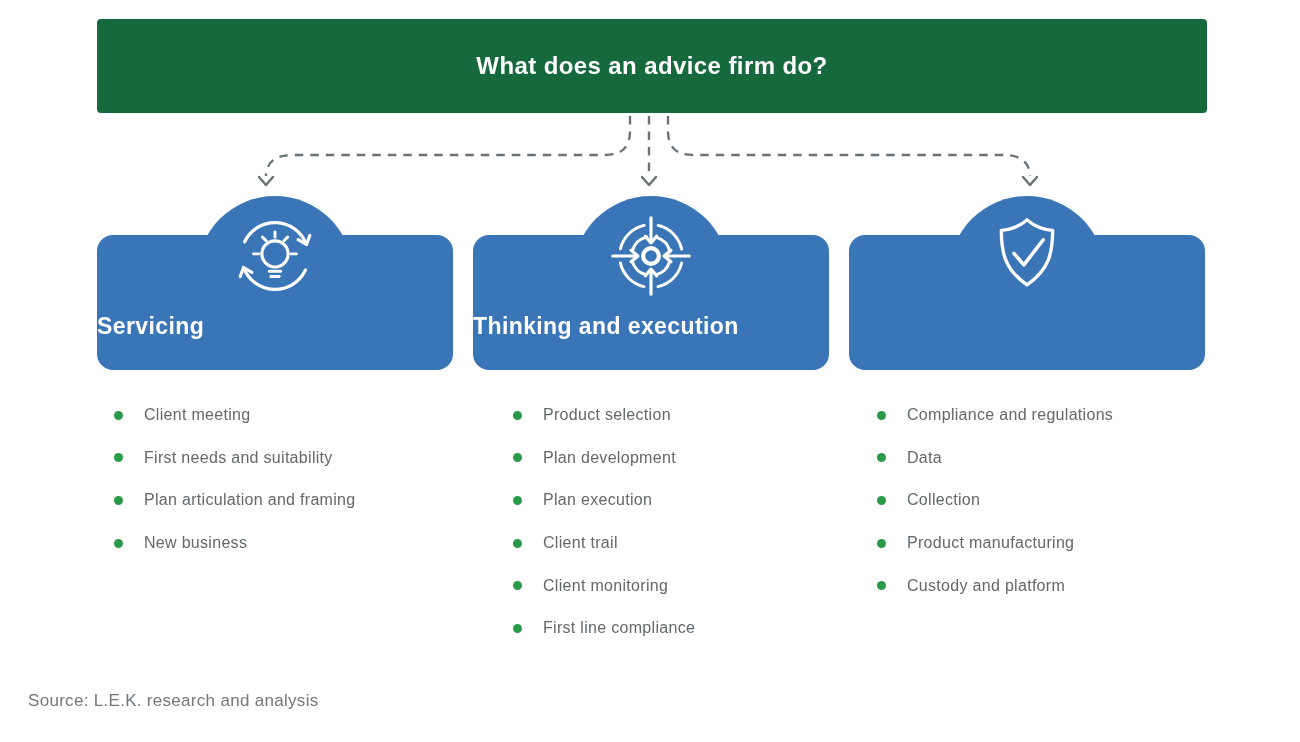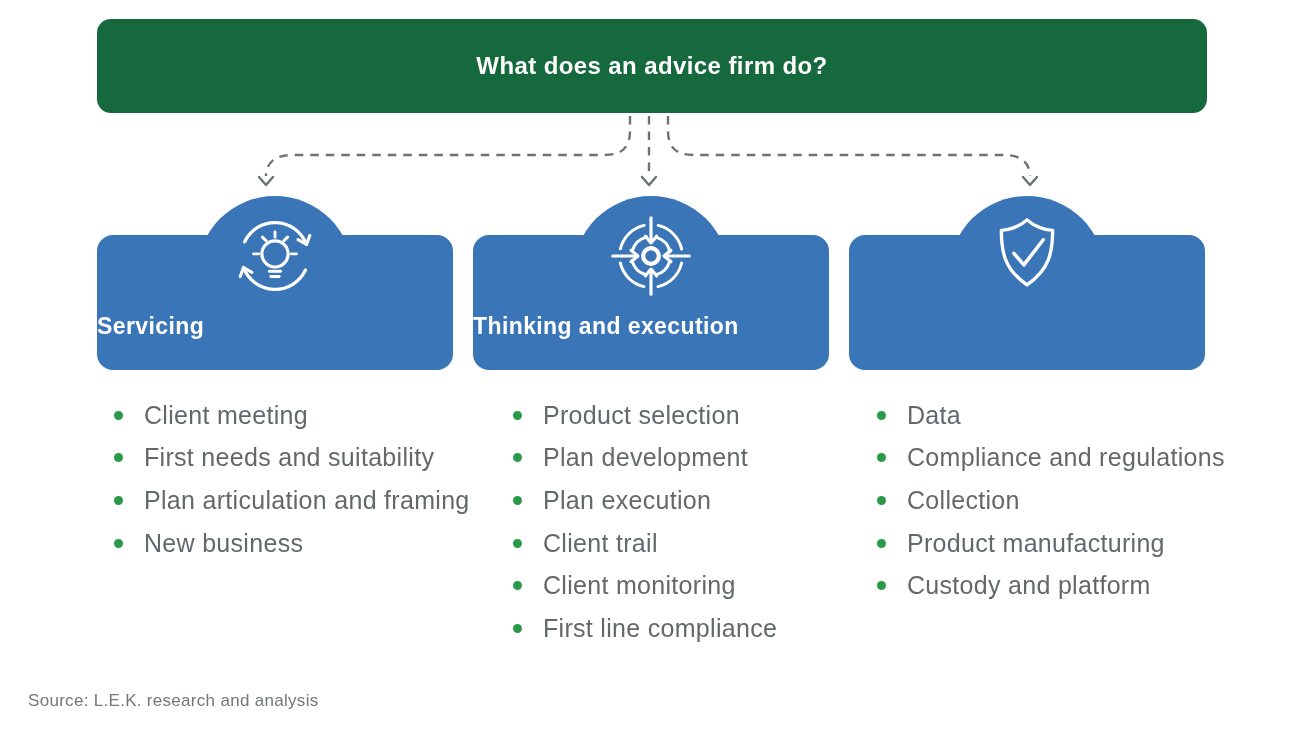--- a/index.html
+++ b/index.html
@@ -3,21 +3,21 @@
 <meta charset="utf-8">
 <style>
   html,body{margin:0;padding:0;background:#fff;}
   .canvas{
     position:relative;width:1300px;height:742px;background:#fff;overflow:hidden;
     font-family:"Liberation Sans",sans-serif;
   }
   
   .header{
     position:absolute;left:97px;top:19px;width:1110px;height:94px;
-    background:var(--header-green,#15693c);border-radius:14px;
+    background:var(--header-green,#15693c);border-radius:4px;
     display:flex;align-items:center;justify-content:center;
   }
   .header-title{
     color:var(--text-on-fill,#ffffff);font-size:24px;font-weight:bold;letter-spacing:.4px;
   }
   
   .connectors{position:absolute;left:0;top:0;width:1300px;height:742px;pointer-events:none;}
   .dash{fill:none;stroke:var(--connector-gray,#6b7174);stroke-width:2.4;stroke-dasharray:8.5 7;}
   .chev{fill:none;stroke:var(--connector-gray,#6b7174);stroke-width:2.4;stroke-linecap:round;stroke-linejoin:round;}
   
@@ -40,21 +40,21 @@
     color:var(--text-on-fill,#ffffff);font-size:23px;font-weight:bold;letter-spacing:.4px;
   }
   
   .list{position:absolute;top:394px;margin:0;padding:0;list-style:none;}
   .list-1{left:114px;} .list-2{left:513px;} .list-3{left:877px;}
   .list li{height:42.6px;display:flex;align-items:center;}
   .dot{
     width:9px;height:9px;border-radius:50%;flex:0 0 9px;margin-right:21px;
     background:var(--bullet-green,#2a9a48);
   }
-  .item-text{color:var(--list-text-gray,#63686b);font-size:25px;letter-spacing:.3px;white-space:nowrap;}
+  .item-text{color:var(--list-text-gray,#63686b);font-size:16px;letter-spacing:.3px;white-space:nowrap;}
   
   .source{
     position:absolute;left:28px;top:691px;
     color:var(--source-text-gray,#73777a);font-size:17px;letter-spacing:.3px;
   }
 </style>
 </head>
 <body>
 
 <div class="canvas">
@@ -169,28 +169,28 @@
       </li>
     <li>
         <span class="dot"></span>
         <span class="item-text">First line compliance</span>
       </li>
   </ul>
 
   <ul class="list list-3">
     <li>
         <span class="dot"></span>
+        <span class="item-text">Compliance and regulations</span>
+      </li>
+    <li>
+        <span class="dot"></span>
         <span class="item-text">Data</span>
       </li>
     <li>
         <span class="dot"></span>
-        <span class="item-text">Compliance and regulations</span>
-      </li>
-    <li>
-        <span class="dot"></span>
         <span class="item-text">Collection</span>
       </li>
     <li>
         <span class="dot"></span>
         <span class="item-text">Product manufacturing</span>
       </li>
     <li>
         <span class="dot"></span>
         <span class="item-text">Custody and platform</span>
       </li>

